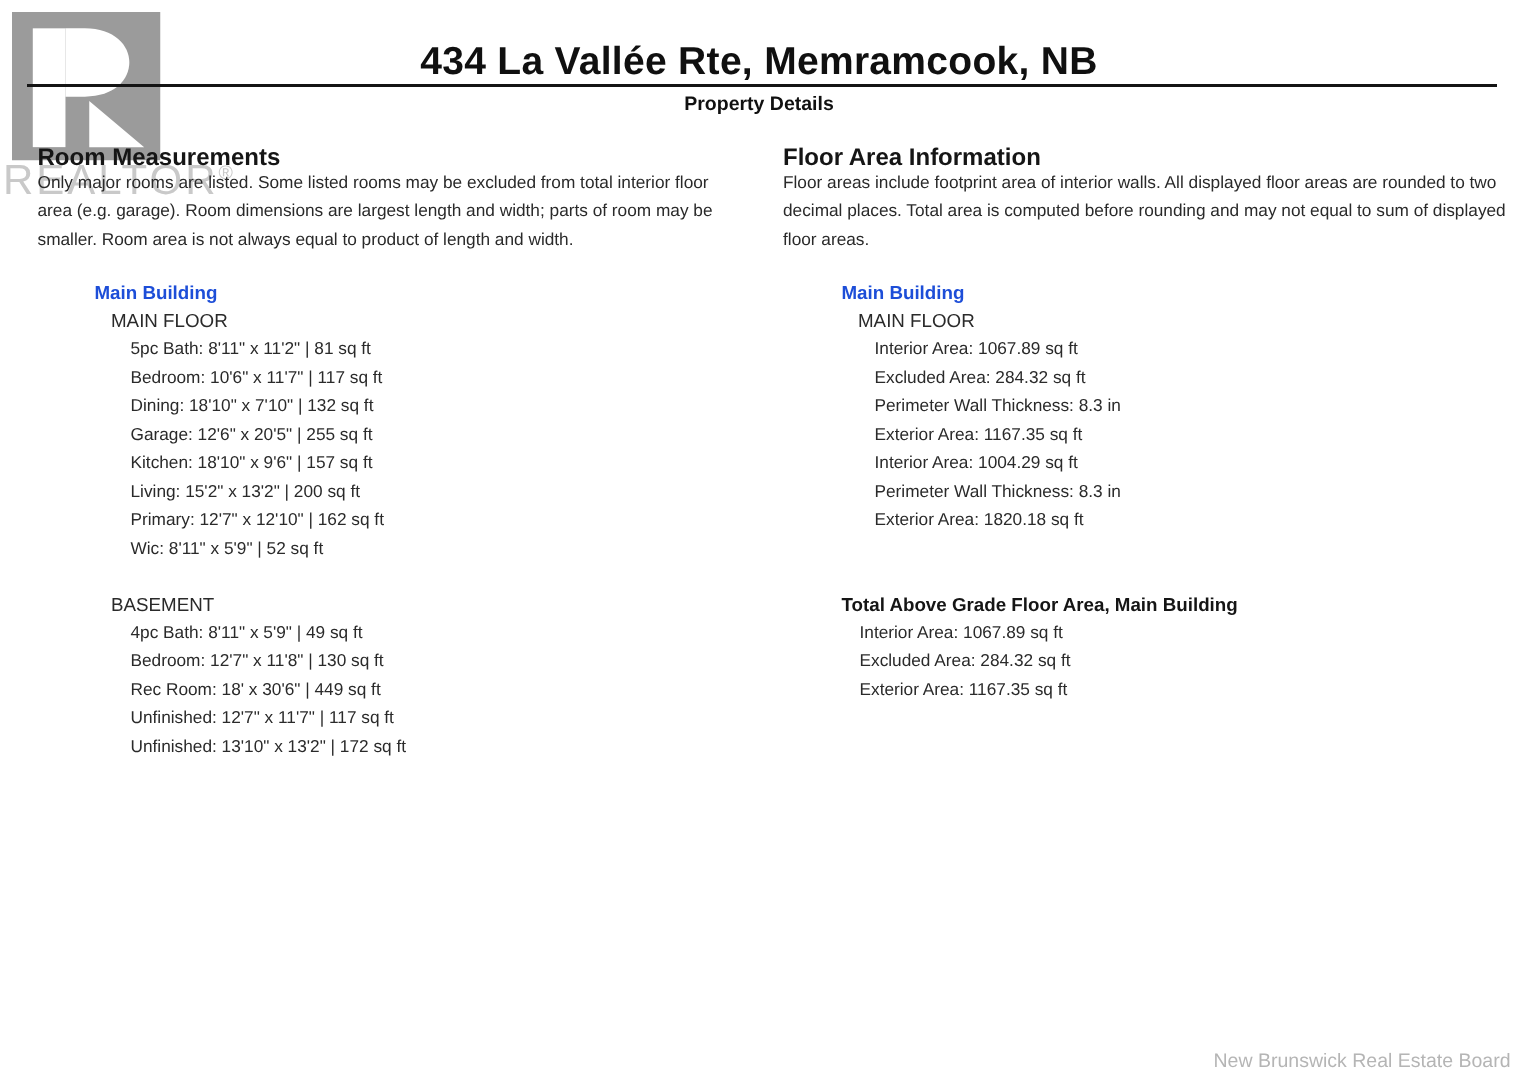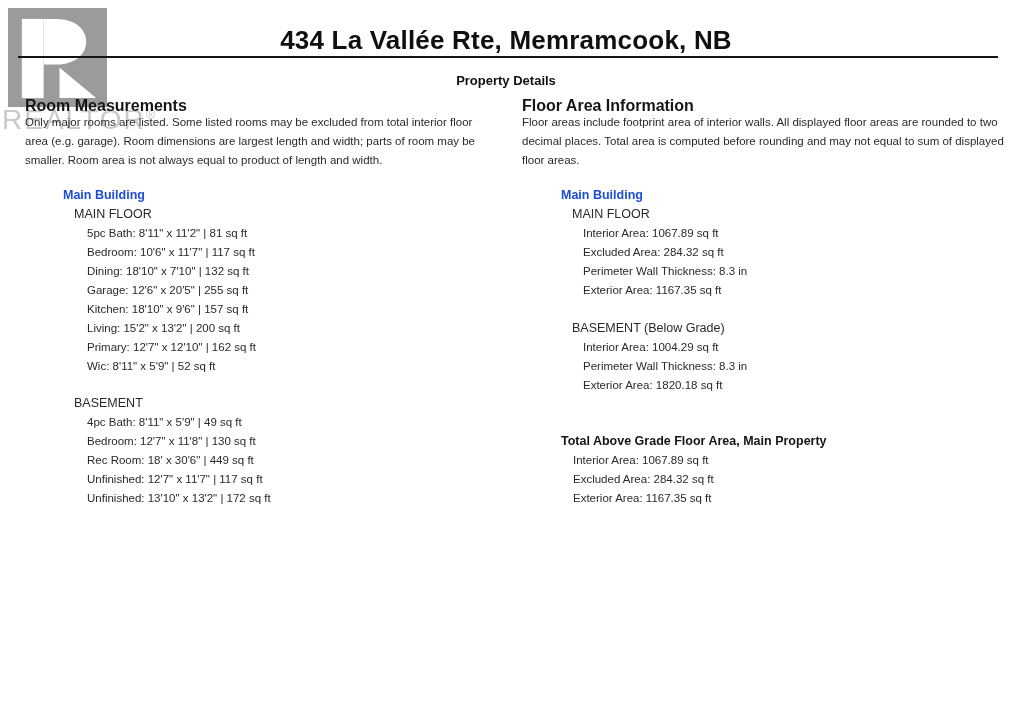--- a/index.html
+++ b/index.html
@@ -13,21 +13,21 @@
   }
   
   .logo-box{position:absolute;left:8px;top:8px;width:99px;height:99px;z-index:1;}
   .rule{position:absolute;left:18px;top:56px;width:980px;height:2px;background:#141414;z-index:2;}
   .doc-title{
     position:absolute;left:0;top:25px;width:100%;
     text-align:center;font-size:26px;font-weight:bold;color:#101010;
     letter-spacing:0.2px;z-index:2;
   }
   .doc-subtitle{
-    position:absolute;left:0;top:73px;width:100%;
+    position:absolute;left:0;top:61px;width:100%;
     text-align:center;font-size:13px;font-weight:bold;color:#101010;z-index:2;
   }
   .watermark{
     position:absolute;left:2px;top:104px;
     font-size:28px;font-weight:normal;color:#c9c9c9;
     letter-spacing:2px;z-index:0;white-space:nowrap;
   }
   .watermark .reg{font-size:13px;vertical-align:10px;letter-spacing:0;}
   
   .col{position:absolute;top:98px;z-index:1;}
@@ -109,28 +109,28 @@
 
     <div>
       <div class="floor-name">MAIN FLOOR</div>
       <div class="room-line">Interior Area: 1067.89 sq ft</div>
       <div class="room-line">Excluded Area: 284.32 sq ft</div>
       <div class="room-line">Perimeter Wall Thickness: 8.3 in</div>
       <div class="room-line">Exterior Area: 1167.35 sq ft</div>
     </div>
 
     <div>
-      <div class="floor-name gap-2">BASEMENT (Below Grade)</div>
       <div class="room-line">Interior Area: 1004.29 sq ft</div>
       <div class="room-line">Perimeter Wall Thickness: 8.3 in</div>
       <div class="room-line">Exterior Area: 1820.18 sq ft</div>
     </div>
 
     <div>
-      <div class="total-heading">Total Above Grade Floor Area, Main Property</div>
+      <div class="total-heading">Total Above Grade Floor Area, Main Building</div>
       <div class="total-line">Interior Area: 1067.89 sq ft</div>
       <div class="total-line">Excluded Area: 284.32 sq ft</div>
       <div class="total-line">Exterior Area: 1167.35 sq ft</div>
     </div>
   </section>
 
+  <div class="footer-credit">New Brunswick Real Estate Board</div>
 
 </div>
 
 </body></html>

